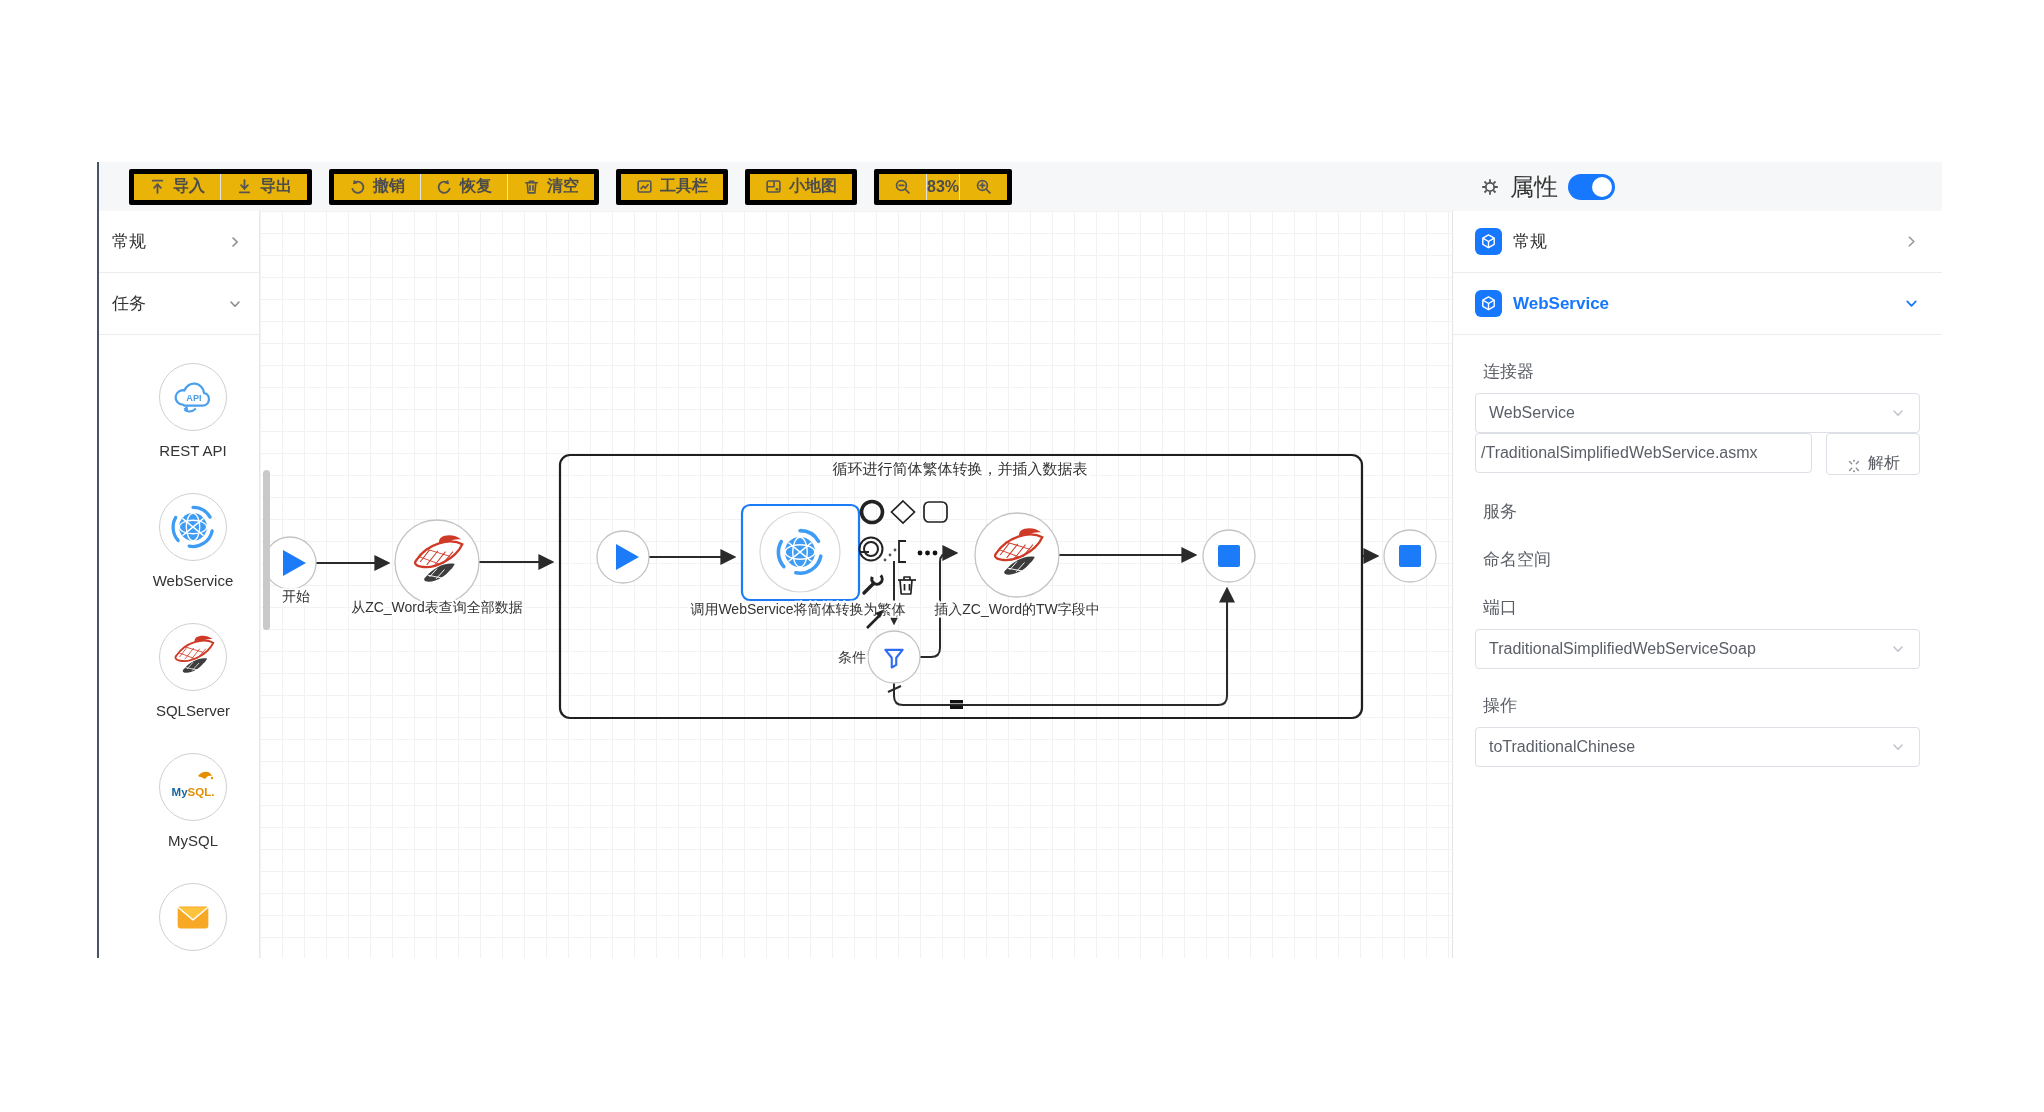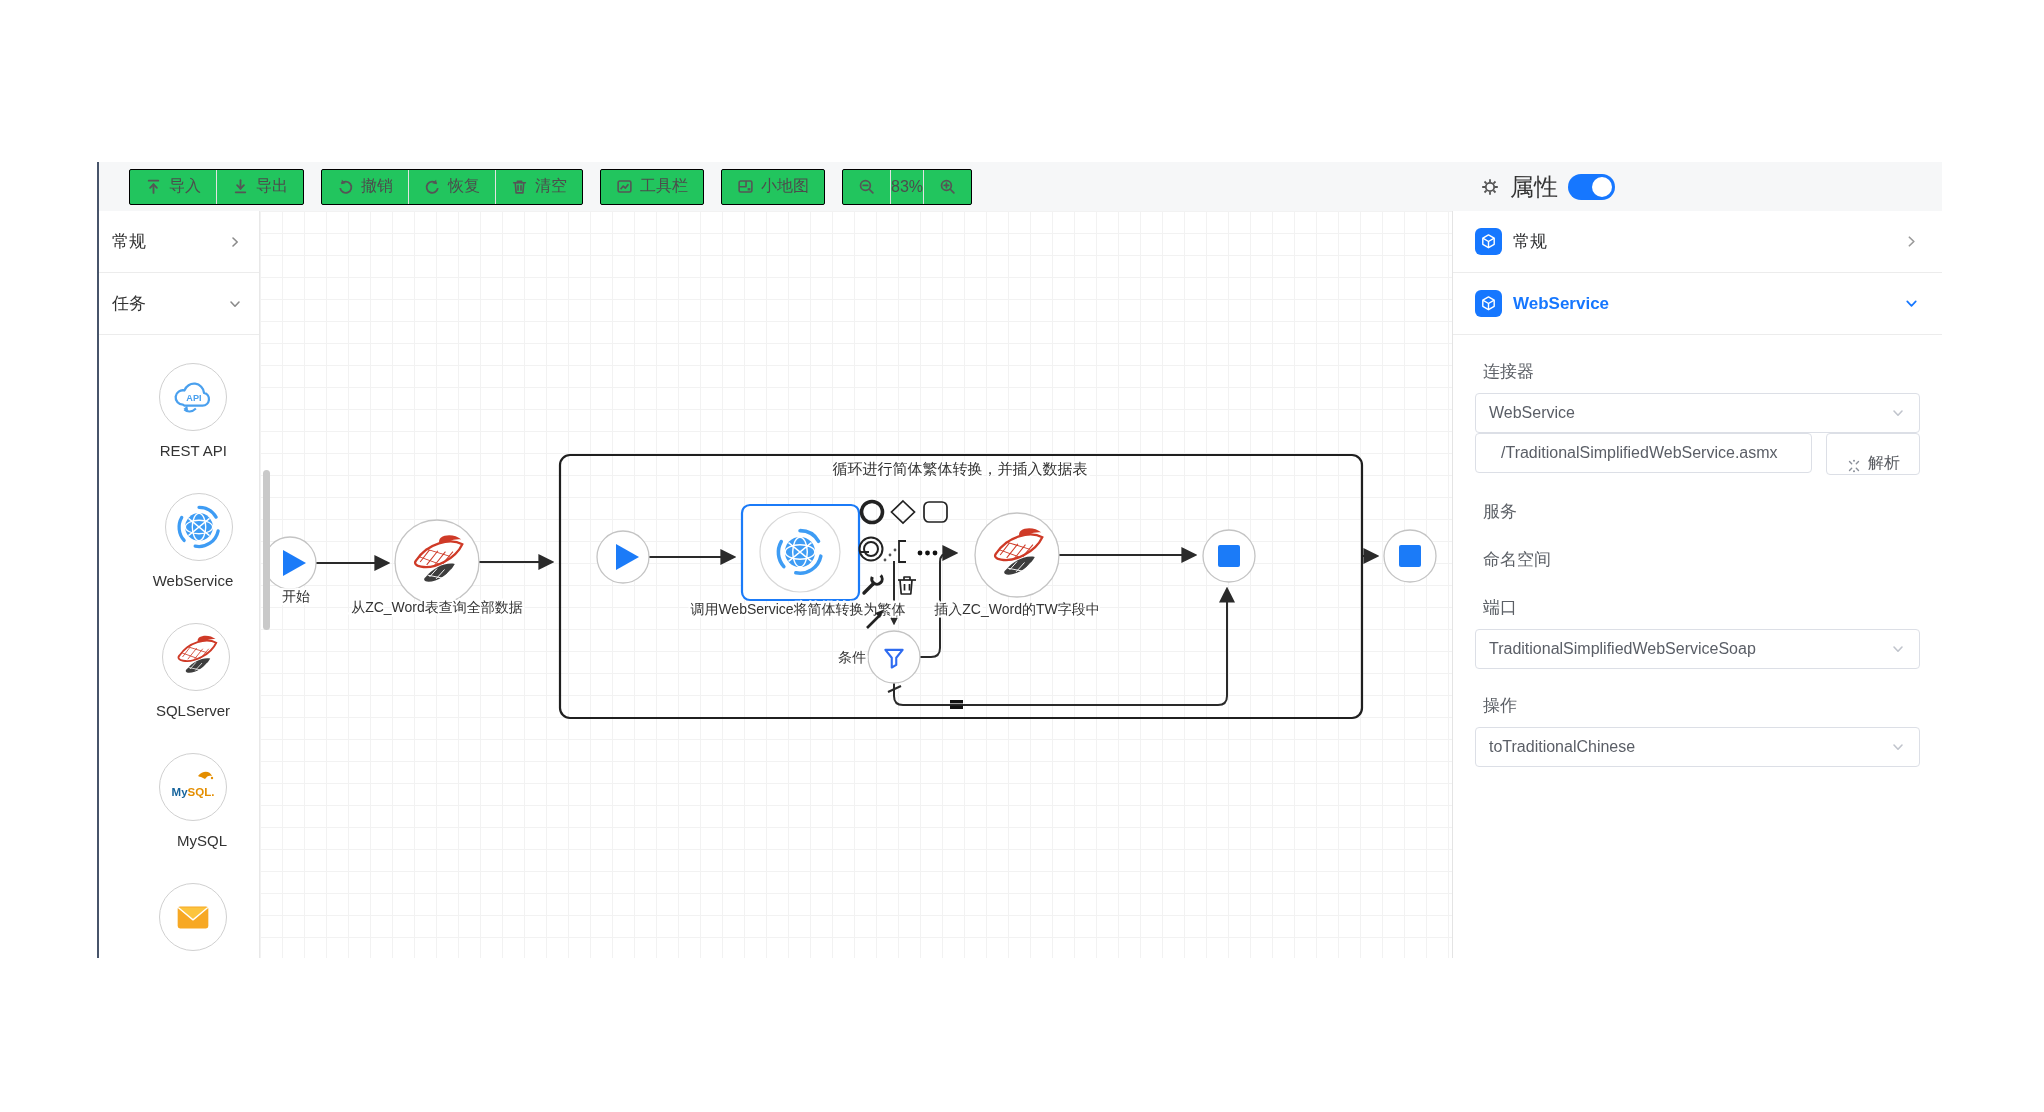--- a/index.html
+++ b/index.html
@@ -4,58 +4,58 @@
 <style>
   html,body{margin:0;padding:0;background:#fff;}
   .page{position:relative;width:2044px;height:1112px;background:#fff;overflow:hidden;
         font-family:"Liberation Sans","DejaVu Sans",sans-serif;}
   .app{position:absolute;left:97px;top:162px;width:1843px;height:796px;background:#fff;
        border-left:2px solid #47546a;overflow:hidden;}
   
   .topbar{position:absolute;left:0;top:0;width:100%;height:49px;background:#f6f7f8;
           border-bottom:1px solid #e2e2e2;}
   .tb-left{position:absolute;left:30px;top:0;height:49px;display:flex;align-items:center;gap:17px;}
-  .tb-group{display:flex;background:#22c55e;border:1px solid #000000;border-radius:2px;height:36px;box-sizing:border-box;}
+  .tb-group{display:flex;background:#eab308;border:5px solid #000000;border-radius:2px;height:36px;box-sizing:border-box;font-weight:bold;}
   .tb-btn{display:flex;align-items:center;gap:7px;padding:0 15px;font-size:16px;color:#4c4c4c;cursor:pointer;white-space:nowrap;}
   .tb-btn + .tb-btn{border-left:1px solid #e3e3e3;}
   .tb-zoomval{display:flex;align-items:center;padding:0 0;font-size:16px;color:#4c4c4c;
               border-left:1px solid #e3e3e3;border-right:1px solid #e3e3e3;}
   .icon16{width:17px;height:17px;flex:0 0 auto;}
   
   .prop-header{position:absolute;left:1381px;top:0;height:49px;display:flex;align-items:center;gap:10px;}
   .prop-title{font-size:24px;color:#333;}
   .toggle{width:47px;height:26px;border-radius:13px;background:#1677ff;position:relative;cursor:pointer;}
   .toggle .knob{position:absolute;right:3px;top:3px;width:20px;height:20px;border-radius:50%;background:#fff;}
   
   .sidebar{position:absolute;left:0;top:49px;width:161px;height:747px;background:#fff;
            border-right:1px solid #e8e8e8;box-sizing:border-box;}
   .side-head{height:61px;padding:0 16px 0 13px;display:flex;align-items:center;justify-content:space-between;
              font-size:17px;color:#333;border-bottom:1px solid #ececec;cursor:pointer;}
   .side-items{display:flex;flex-direction:column;align-items:center;padding-top:28px;}
-  .side-item{display:flex;flex-direction:column;align-items:flex-end;margin-bottom:34px;cursor:pointer;margin-left:28px;}
+  .side-item{display:flex;flex-direction:column;align-items:center;margin-bottom:34px;cursor:pointer;margin-left:28px;}
   .nub{width:66px;height:66px;border-radius:50%;border:1px solid #d0d0d0;background:#fff;
        display:flex;align-items:center;justify-content:center;}
   .side-label{margin-top:11px;font-size:15px;color:#333;}
   
   .canvas{position:absolute;left:161px;top:49px;width:1192px;height:747px;background:#fff;
      background-image:linear-gradient(#f2f2f2 1px,transparent 1px),linear-gradient(90deg,#f2f2f2 1px,transparent 1px);
      background-size:22px 22px;}
   .scroll-thumb{position:absolute;left:3px;top:259px;width:7px;height:160px;border-radius:4px;background:#c9c9c9;}
   
   .panel{position:absolute;left:1353px;top:49px;width:490px;height:747px;background:#fff;
          border-left:1px solid #e4e4e4;box-sizing:border-box;padding:0 22px;overflow:hidden;}
   .psec{height:61px;display:flex;align-items:center;gap:11px;font-size:17px;color:#303133;cursor:pointer;}
   .psec .chev{margin-left:auto;}
   .psec.blue{color:#1677ff;font-weight:bold;}
   .pdiv{height:1px;background:#ececec;margin:0 -22px;}
   .badge{width:27px;height:27px;border-radius:6px;background:#1677ff;display:flex;align-items:center;justify-content:center;flex:0 0 auto;}
   .field-label{font-size:17px;color:#5c6066;margin:25px 8px 10px;}
   .sel{height:40px;border:1px solid #dcdfe6;border-radius:4px;background:#fff;display:flex;align-items:center;
        justify-content:space-between;padding:0 13px;font-size:16px;color:#5a5e66;cursor:pointer;box-sizing:border-box;}
-  .inp{height:40px;border:1px solid #dcdfe6;border-radius:4px;background:#fff;padding:0 25px;font-size:16px;
+  .inp{height:40px;border:1px solid #dcdfe6;border-radius:4px;background:#fff;padding:0 5px;font-size:16px;
        color:#5a5e66;box-sizing:border-box;outline:none;font-family:inherit;}
   .inp.off{background:#f5f7fa;border-color:#e4e7ed;}
   .inp::placeholder{color:#c0c4cc;}
   .addr-row{display:flex;gap:14px;}
   .addr-row .inp{flex:1;min-width:0;}
   .btn-resolve{height:40px;width:92px;flex:0 0 auto;border:1px solid #dcdfe6;border-radius:4px;background:#fff;
        display:flex;align-items:flex-end;justify-content:center;gap:6px;font-size:16px;color:#55585e;cursor:pointer;}
   svg text{font-family:"Liberation Sans","DejaVu Sans",sans-serif;}
 </style>
 </head>

